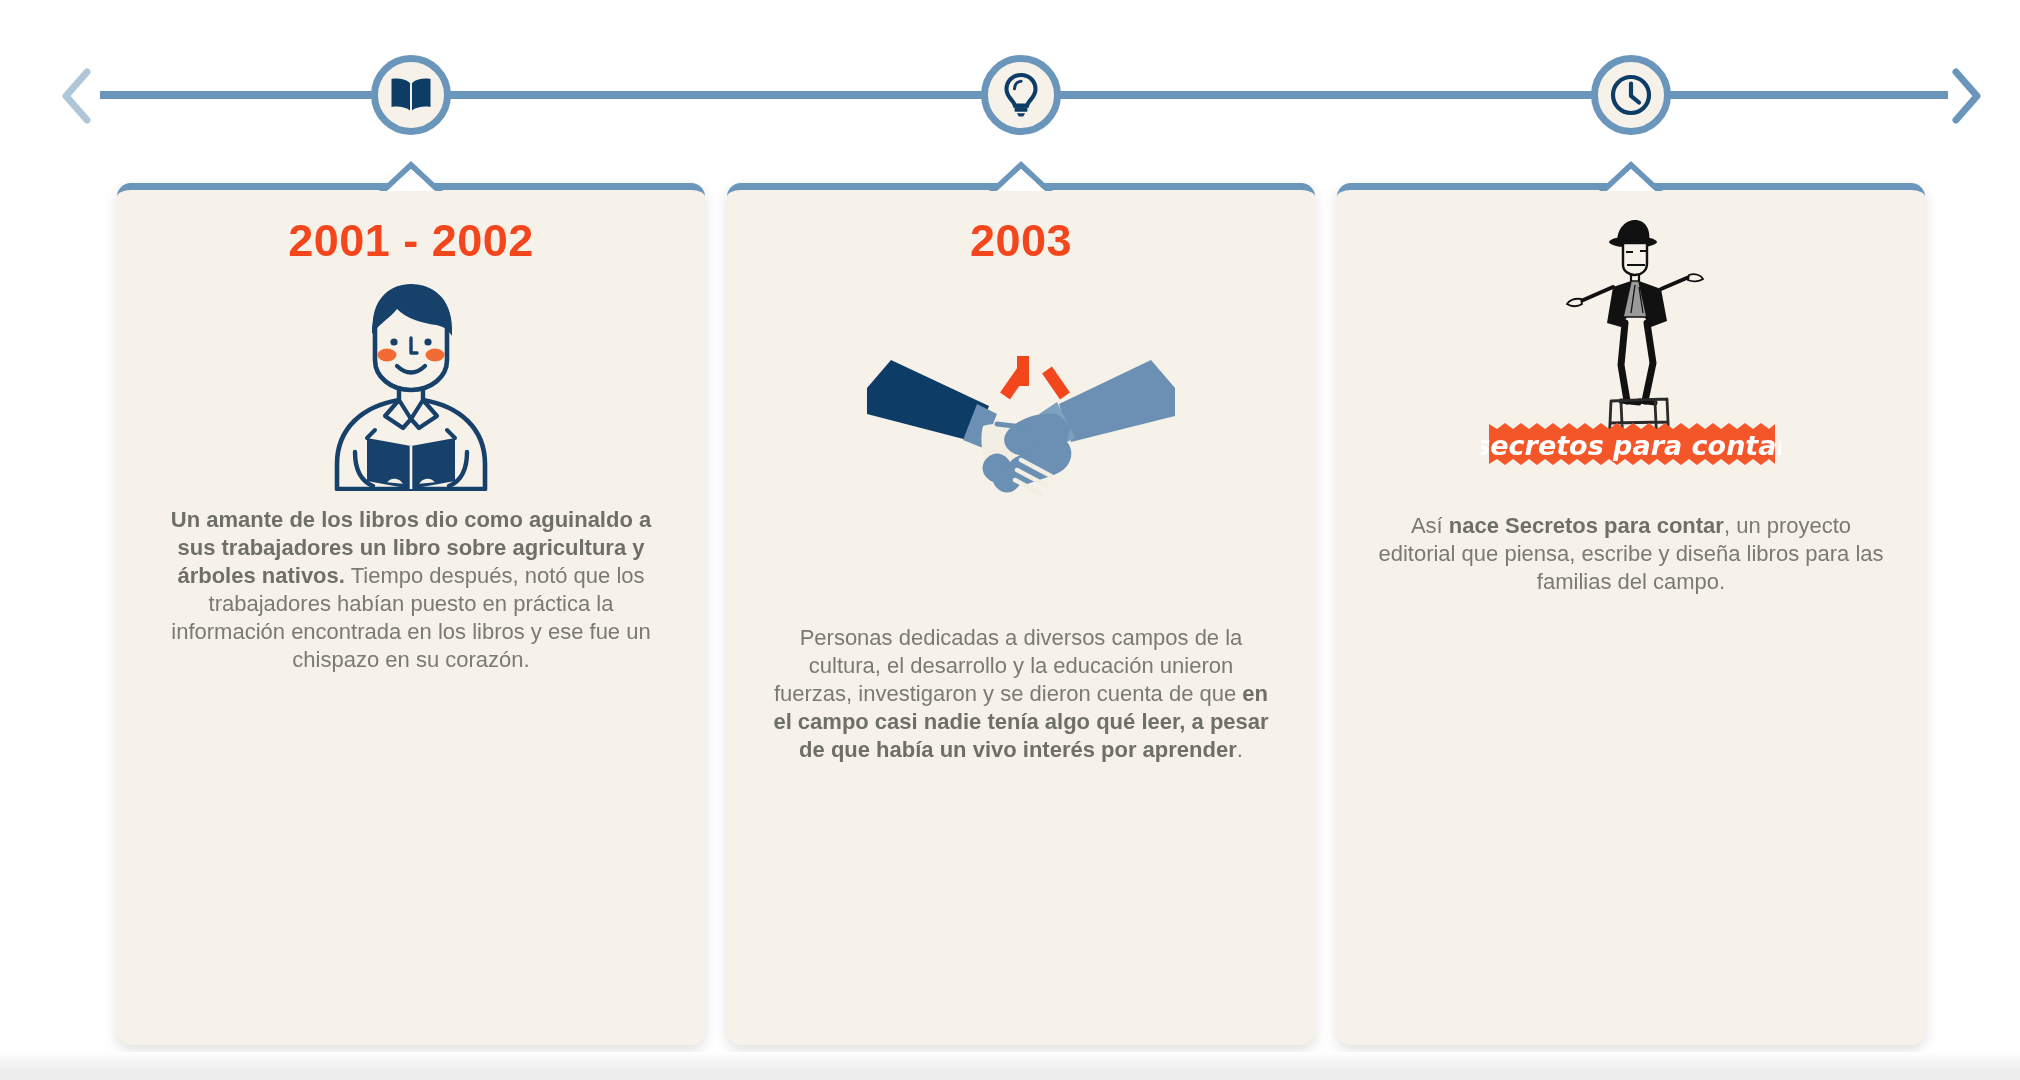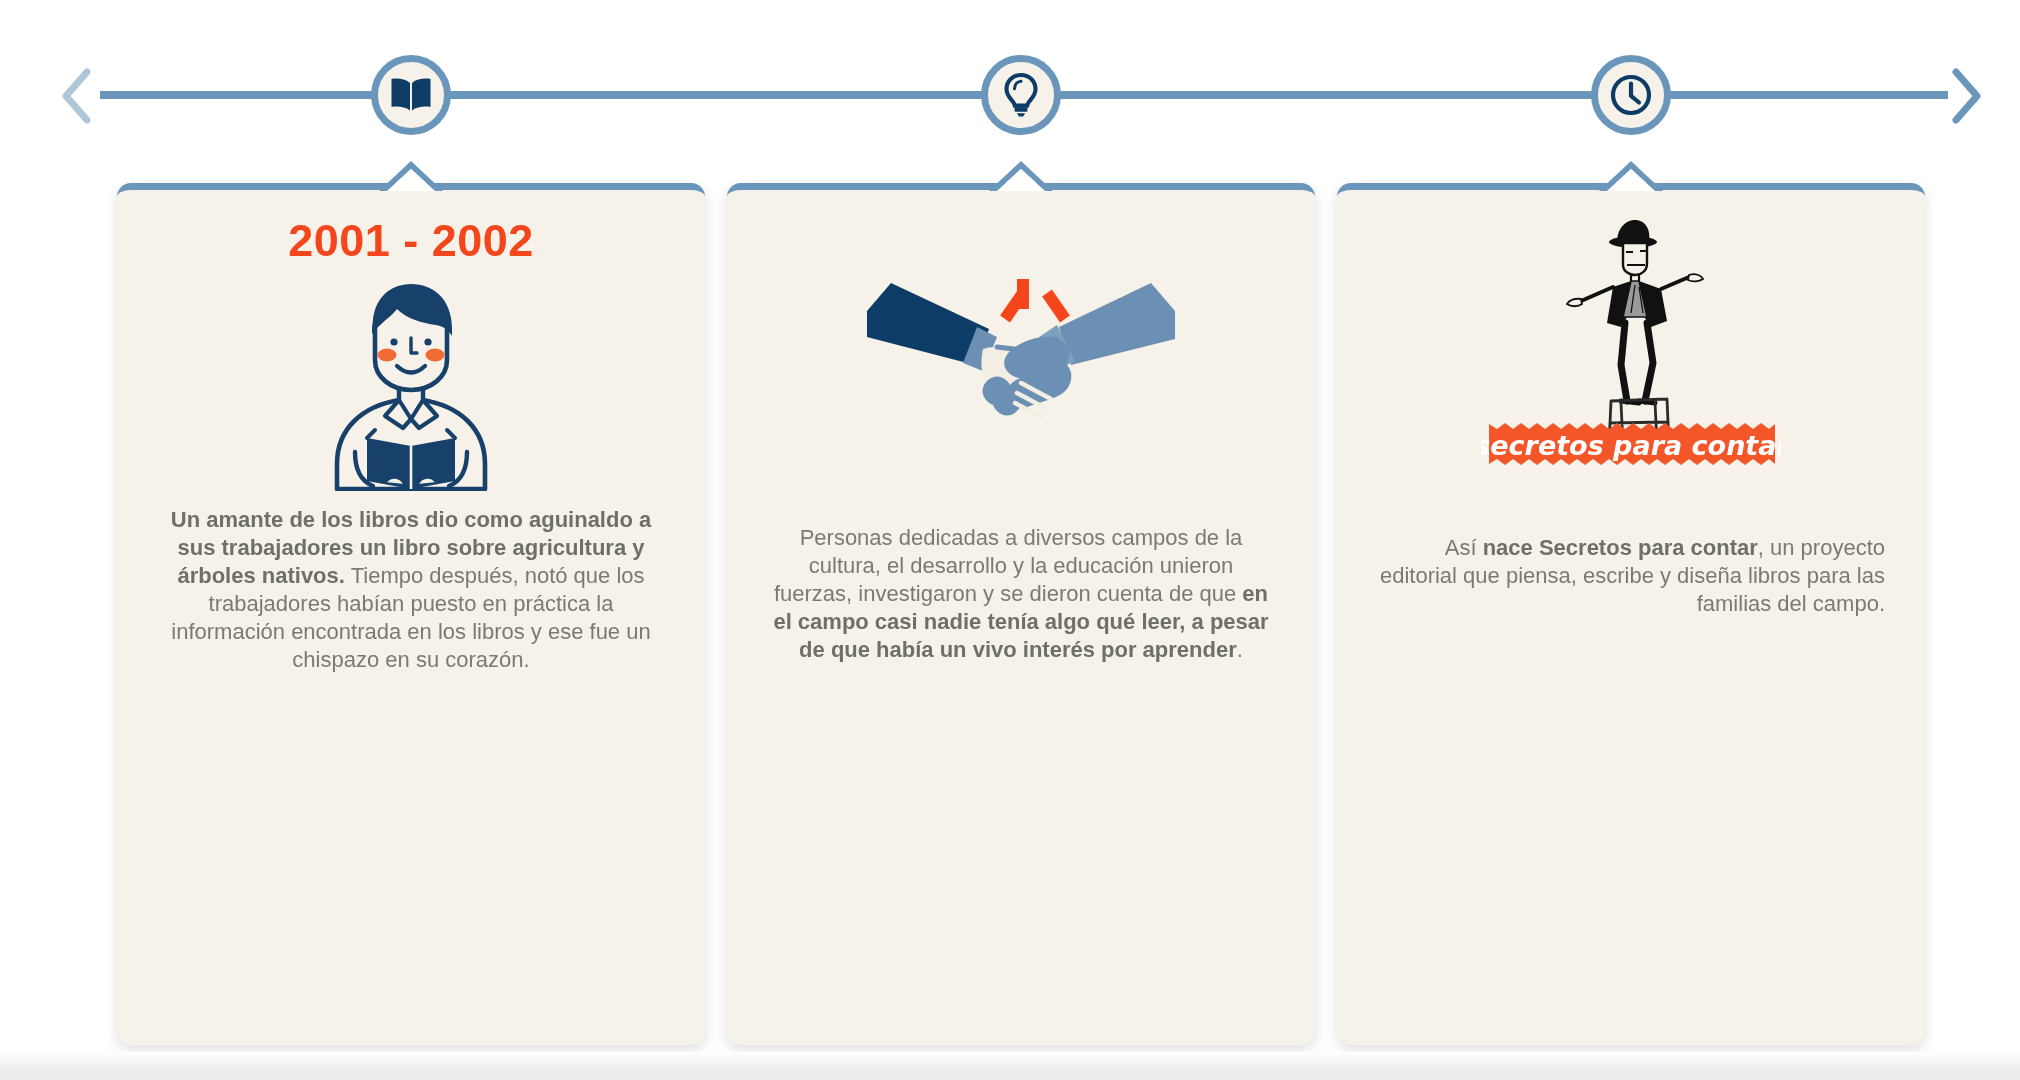--- a/index.html
+++ b/index.html
@@ -138,24 +138,24 @@
     line-height: 1.27;
     color: #7A7A74;
   }
   .card-body b { font-weight: bold; color: #6F6F69; }
 
   
   .card-1 .card-figure { height: 225px; margin-top: 4px; }
   .card-1 .card-body   { margin-top: 10px; }
 
   .card-2 .card-figure { height: 250px; margin-top: 28px; }
-  .card-2 .card-body   { margin-top: 56px; }
+  .card-2 .card-body   { margin-top: 79px; }
 
   .card-3 .card-figure { height: 270px; margin-top: 12px; }
-  .card-3 .card-body   { margin-top: 62px; text-align: right; }
+  .card-3 .card-body   { margin-top: 40px; }
 
   
   .logo-banner-text {
     font-family: "DejaVu Sans", sans-serif;
   }
 </style>
 </head>
 <body>
 
 <div id="root">
@@ -267,20 +267,21 @@
     </div>
 
     <div class="timeline-card card-2">
       <div class="card-notch">
         <svg width="64" height="32" viewBox="0 0 64 32">
           <path d="M0 32 L32 2 L64 32 L56 32 L32 10 L8 32 Z" fill="#6B96BC"></path>
           <path d="M8 32 L32 10 L56 32 Z" fill="#ffffff"></path>
         </svg>
       </div>
 
+      <div class="card-year">2003</div>
 
       <div class="card-figure">
         <svg width="340" height="180" viewBox="0 0 340 180">
 
           <path d="M16 58 L40 30 L138 76 L124 112 L16 84 Z" fill="#0D3D66"></path>
 
           <path d="M126 74 L146 84 L132 118 L112 110 Z" fill="#6B90B4"></path>
 
           <path d="M324 58 L300 30 L208 74 L220 112 L324 86 Z" fill="#6B90B4"></path>
 

